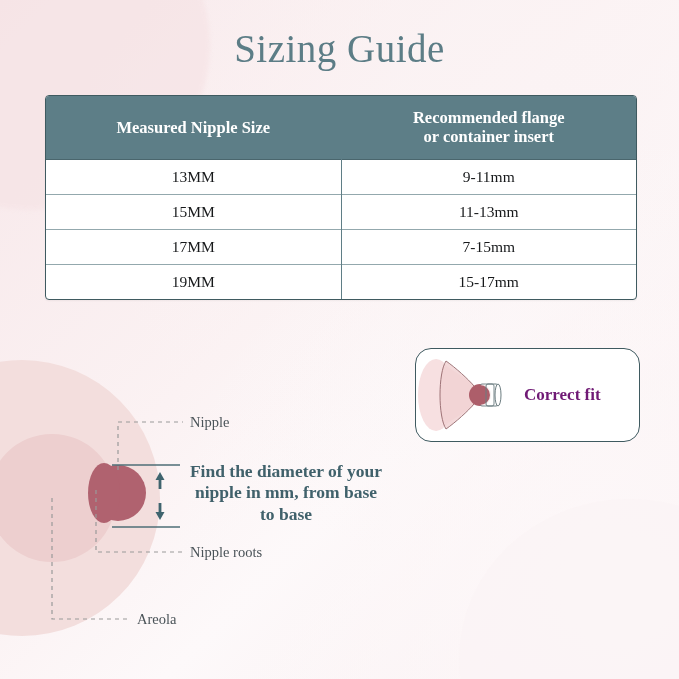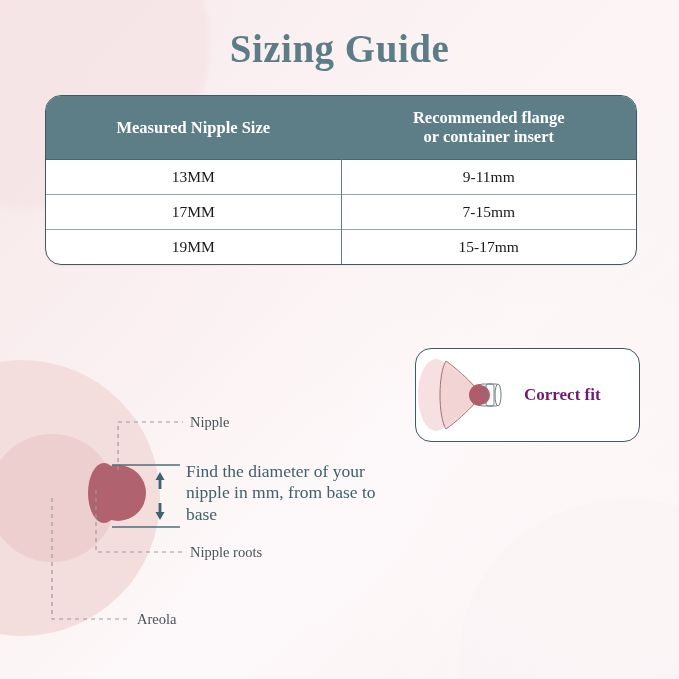--- a/index.html
+++ b/index.html
@@ -18,27 +18,27 @@
   }
   
   .bg-blob{position:absolute;border-radius:50%;pointer-events:none;}
   #blob-tl{left:-150px;top:-120px;width:360px;height:330px;background:#f6e4e6;opacity:.75;
            filter:blur(2px);}
   #blob-br{right:-120px;bottom:-140px;width:340px;height:320px;background:#fbf4f5;opacity:.9;}
 
   
   #title{
     position:absolute;left:0;top:26px;width:679px;text-align:center;
-    font-size:39px;font-weight:bold;color:#5c7d86;letter-spacing:.5px;
+    font-size:39px;font-weight:normal;color:#5c7d86;letter-spacing:.5px;
   }
 
   
   #sizing-table{
     position:absolute;left:45px;top:95px;width:590px;
-    border:1.6px solid #3f5a60;border-radius:16px;overflow:hidden;
+    border:1.6px solid #3f5a60;border-radius:4px;overflow:hidden;
     background:#ffffff;
     box-shadow:0 1px 2px rgba(0,0,0,.05);
   }
   #sizing-table table{border-collapse:collapse;width:100%;table-layout:fixed;}
   #sizing-table thead th{
     background:#5d7e87;color:#ffffff;font-weight:bold;font-size:16.5px;
     padding:12px 6px;line-height:1.18;text-align:center;vertical-align:middle;
   }
   #sizing-table thead th.col1{width:50%;}
   #sizing-table thead th.col2{width:50%;border-left:1.4px solid #5d7e87;}
@@ -51,21 +51,21 @@
   #sizing-table tbody tr:first-child td{border-top:1.4px solid #4a666d;}
 
   
   #anatomy{position:absolute;left:0;top:330px;width:400px;height:349px;}
   #anatomy svg{display:block;}
   .dash{stroke:#9a9a9a;stroke-width:1.2;stroke-dasharray:4 4;fill:none;}
   .measure-line{stroke:#4e6e76;stroke-width:1.6;}
   .lbl{font-family:"Liberation Serif",serif;font-size:14.5px;fill:#4a5358;}
   #callout{
     position:absolute;left:186px;top:131px;width:200px;
-    font-size:17.5px;font-weight:normal;color:#40616b;line-height:1.22;
+    font-size:17.5px;font-weight:bold;color:#40616b;line-height:1.22;text-align:center;
   }
 
   
   #fit-cards{position:absolute;left:415px;top:348px;width:240px;}
   .fit-card{
     position:relative;width:223px;height:92px;margin-bottom:13px;
     border:1.5px solid #3f5a60;border-radius:16px;background:#ffffff;
     display:flex;align-items:center;
   }
   .fit-card .art{width:108px;height:92px;flex:0 0 108px;}
@@ -92,20 +92,24 @@
           <th class="col2">
             <span>Recommended flange</span><br>
             <span>or container insert</span>
           </th>
         </tr>
       </thead>
       <tbody>
         <tr>
           <td class="c1">13MM</td>
           <td class="c2">9-11mm</td>
+        </tr>
+        <tr>
+          <td class="c1">15MM</td>
+          <td class="c2">11-13mm</td>
         </tr>
         <tr>
           <td class="c1">17MM</td>
           <td class="c2">7-15mm</td>
         </tr>
         <tr>
           <td class="c1">19MM</td>
           <td class="c2">15-17mm</td>
         </tr>
       </tbody>

